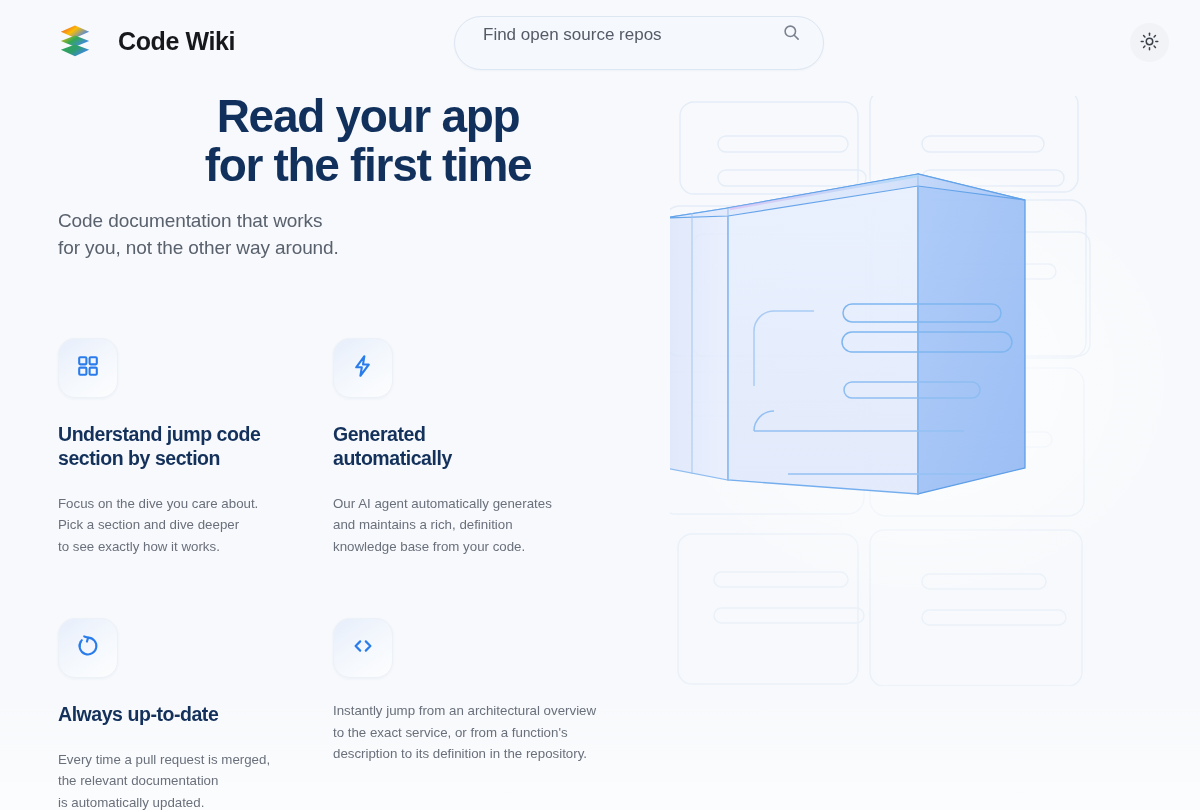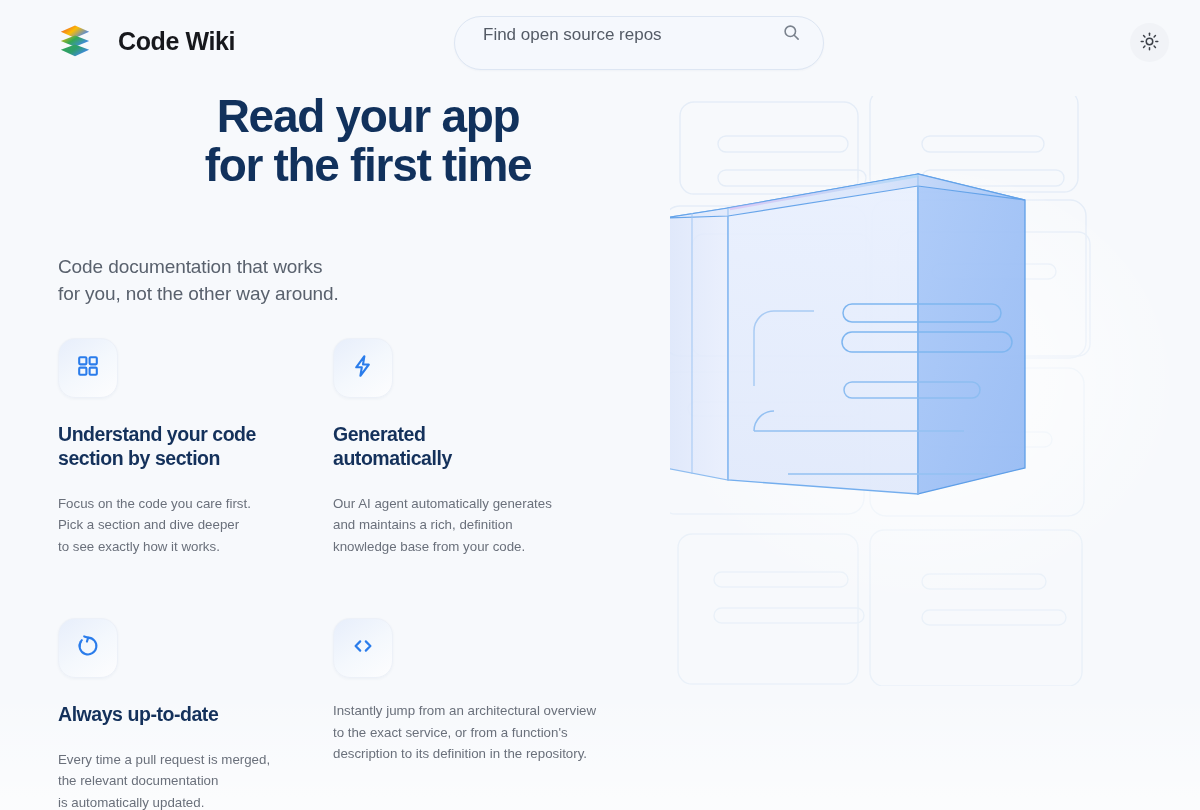--- a/index.html
+++ b/index.html
@@ -106,21 +106,21 @@
   .hero-title {
     font-size: 46px;
     line-height: 1.07;
     font-weight: 700;
     letter-spacing: -1.3px;
     color: #11315c;
     white-space: pre-line;
     text-align: center;
   }
   .hero-sub {
-    margin-top: 64px;
+    margin-top: 18px;
     font-size: 19px;
     line-height: 1.42;
     color: #59616d;
     white-space: pre-line;
     letter-spacing: -0.1px;
   }
 
   
   .features {
     position: absolute;
@@ -354,23 +354,23 @@
     <div class="feature-icon">
       <span>
         <svg viewBox="0 0 24 24" fill="none" stroke="#2a7ceb" stroke-width="2.1">
           <rect x="3.2" y="3.2" width="7.2" height="7.2" rx="1.1"></rect>
           <rect x="13.6" y="3.2" width="7.2" height="7.2" rx="1.1"></rect>
           <rect x="3.2" y="13.6" width="7.2" height="7.2" rx="1.1"></rect>
           <rect x="13.6" y="13.6" width="7.2" height="7.2" rx="1.1"></rect>
         </svg>
       </span>
     </div>
-    <h3 class="feature-title">Understand your code
+    <h3 class="feature-title">Understand jump code
 section by section</h3>
-    <p class="feature-desc">Focus on the code you care first.
+    <p class="feature-desc">Focus on the dive you care about.
 Pick a section and dive deeper
 to see exactly how it works.</p>
   </div>
 
   <div class="feature">
     <div class="feature-icon">
       <span>
         <svg viewBox="0 0 24 24" fill="none" stroke="#2a7ceb" stroke-width="2.1" stroke-linejoin="round" stroke-linecap="round">
           <path d="M13.4 2.2 L5.2 13.3 h5.6 l-1.4 8.5 l8.4 -11.3 h-5.8 z"></path>
         </svg>

